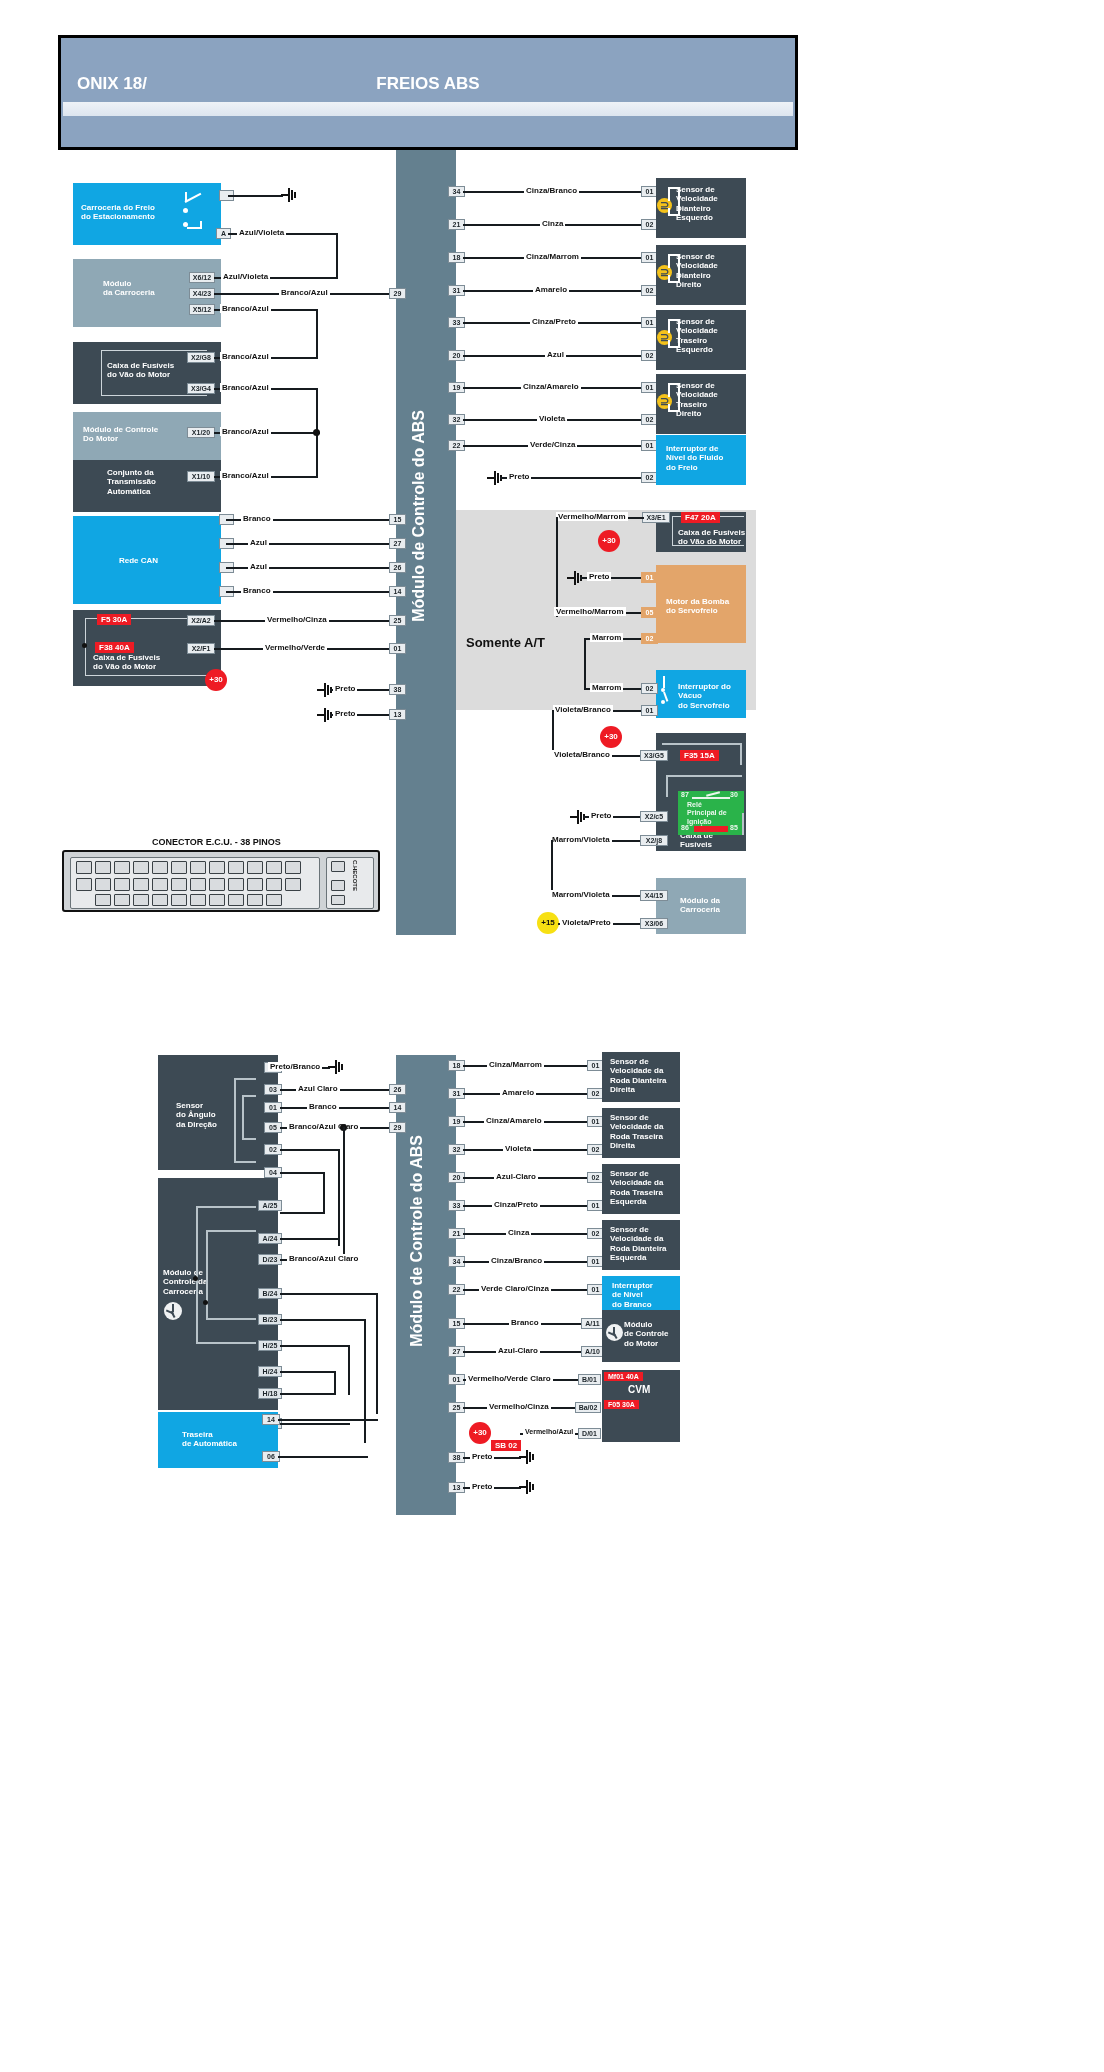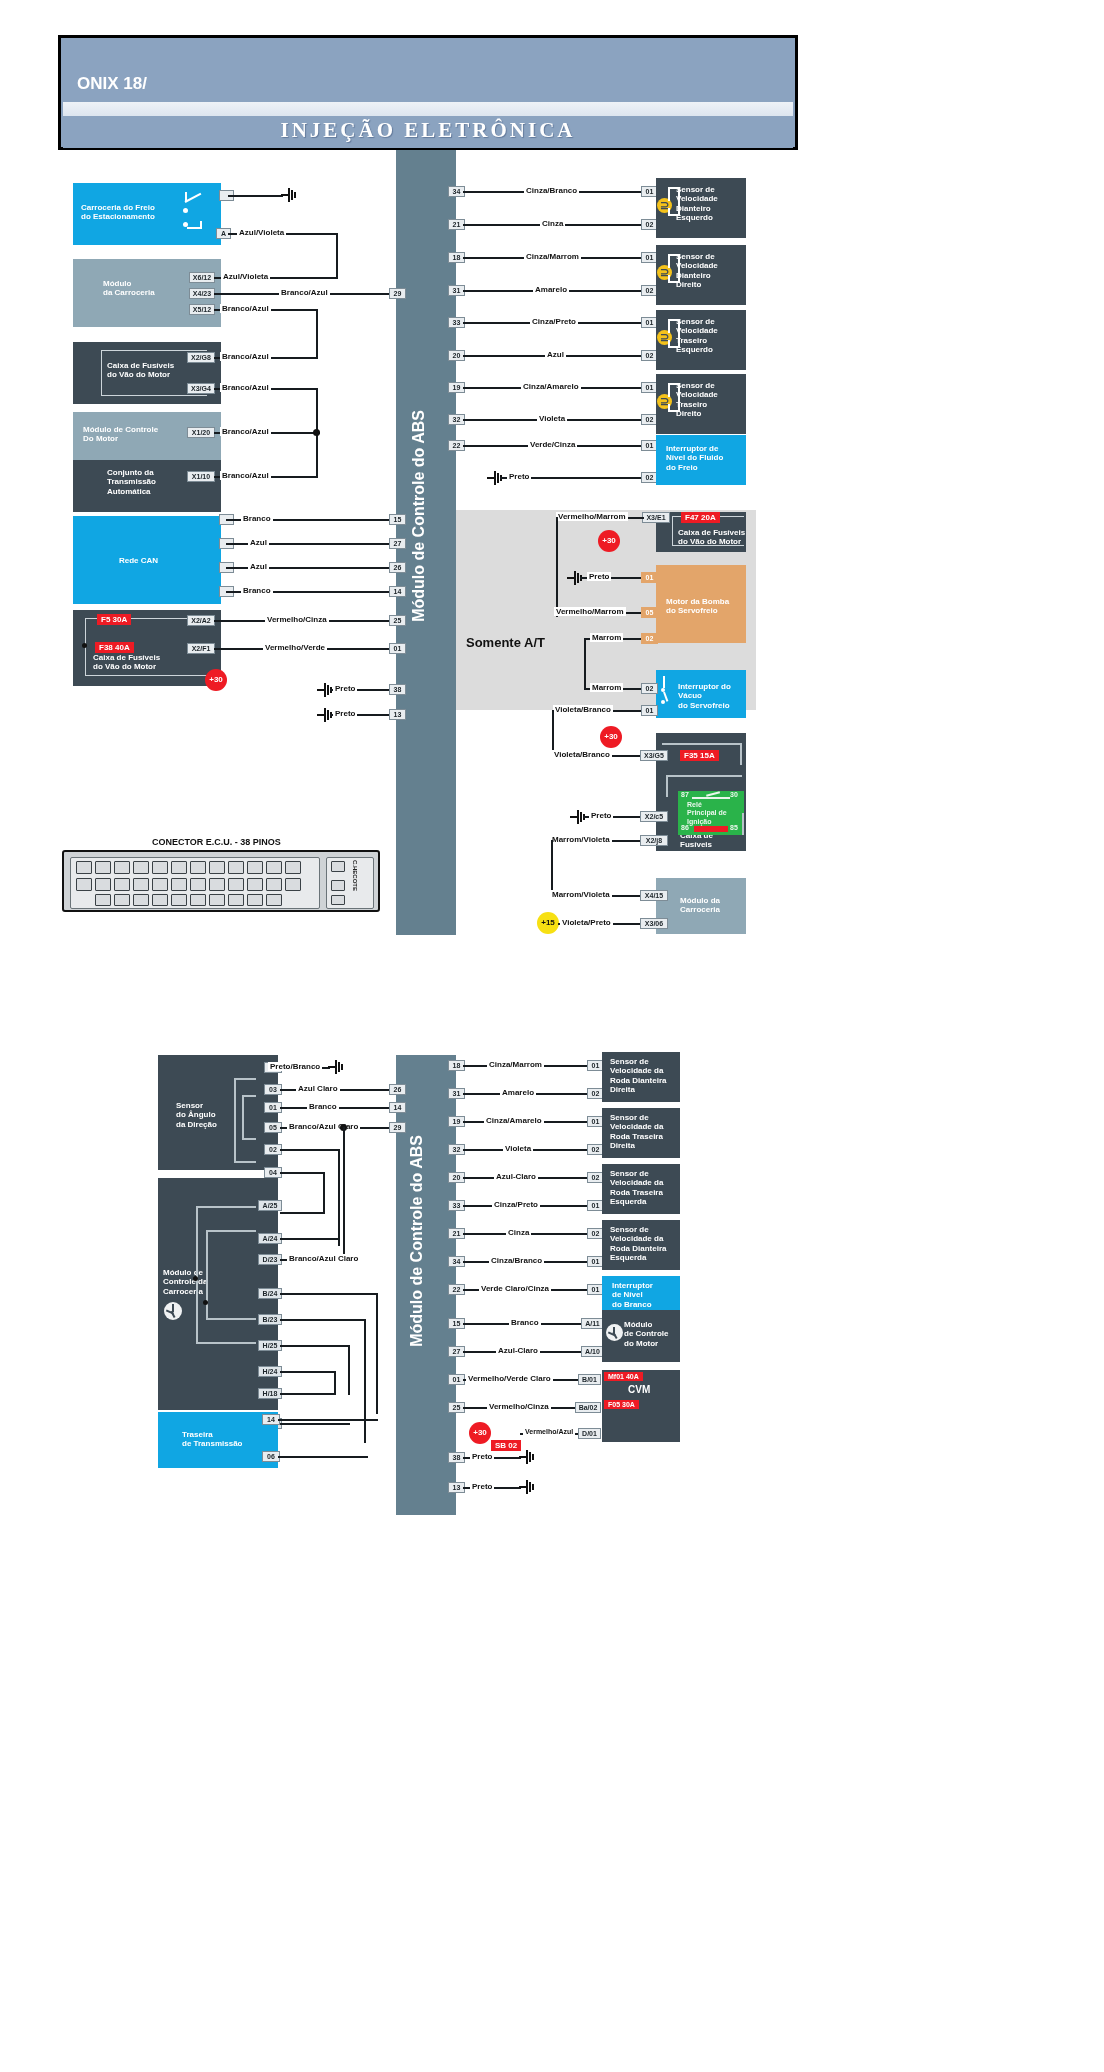--- a/index.html
+++ b/index.html
@@ -77,24 +77,22 @@
   .relay-coil { position:absolute; background:#ee1b24; height:6px; }
 
   .bcm-ic { position:absolute; width:18px; height:18px; border-radius:50%; background:#f0f2f3; }
   .bcm-ic i { position:absolute; background:#3d4a54; }
 </style>
 </head>
 <body>
 
 <div class="abs" id="header-block">
   <div class="abs" id="hdr-onix">ONIX  18/</div>
+  <div class="abs" id="hdr-freios">FREIOS ABS</div>
   <div class="abs" id="hdr-sep"></div>
-  <div class="abs" id="hdr-injecao-band">
-    <div class="abs" id="hdr-injecao">INJEÇÃO ELETRÔNICA</div>
-  </div>
 </div>
 
 <div class="ecu-col" style="left:396px;top:150px;width:60px;height:785px;"></div>
 <div class="ecu-title" style="left:410px;top:410px;">Módulo de Controle do ABS</div>
 
 <div class="somente" style="left:456px;top:510px;width:300px;height:200px;"></div>
 <div class="somente-lbl" style="left:466px;top:635px;">Somente A/T</div>
 
 <div class="box box-cyan" style="left:73px;top:183px;width:148px;height:62px;">
   <div class="box-label" style="left:8px;top:20px;">
@@ -628,21 +626,21 @@
 <div class="wire-h" style="left:280px;top:1371px;width:56px;"></div>
 <div class="wire-v" style="left:334px;top:1371px;height:24px;"></div>
 <div class="pin pin-dark" style="left:258px;top:1388px;width:24px;">H/18</div>
 <div class="wire-h" style="left:280px;top:1393px;width:56px;"></div>
 <div class="pin pin-dark" style="left:258px;top:1418px;width:24px;">H/19</div>
 <div class="wire-h" style="left:280px;top:1423px;width:70px;"></div>
 
 <div class="box box-cyan" style="left:158px;top:1412px;width:120px;height:56px;">
   <div class="box-label" style="left:24px;top:18px;">
     <div>Traseira</div>
-    <div>de Transmissão</div>
+    <div>de Automática</div>
   </div>
 </div>
 <div class="pin" style="left:262px;top:1414px;width:18px;">14</div>
 <div class="wire-h" style="left:278px;top:1419px;width:100px;"></div>
 <div class="pin" style="left:262px;top:1451px;width:18px;">06</div>
 <div class="wire-h" style="left:278px;top:1456px;width:90px;"></div>
 
 <div class="pin" style="left:448px;top:1060px;width:17px;">18</div>
 <div class="wire-h" style="left:463px;top:1065px;width:126px;"></div>
 <div class="wlabel" style="left:487px;top:1060px;">Cinza/Marrom</div>

